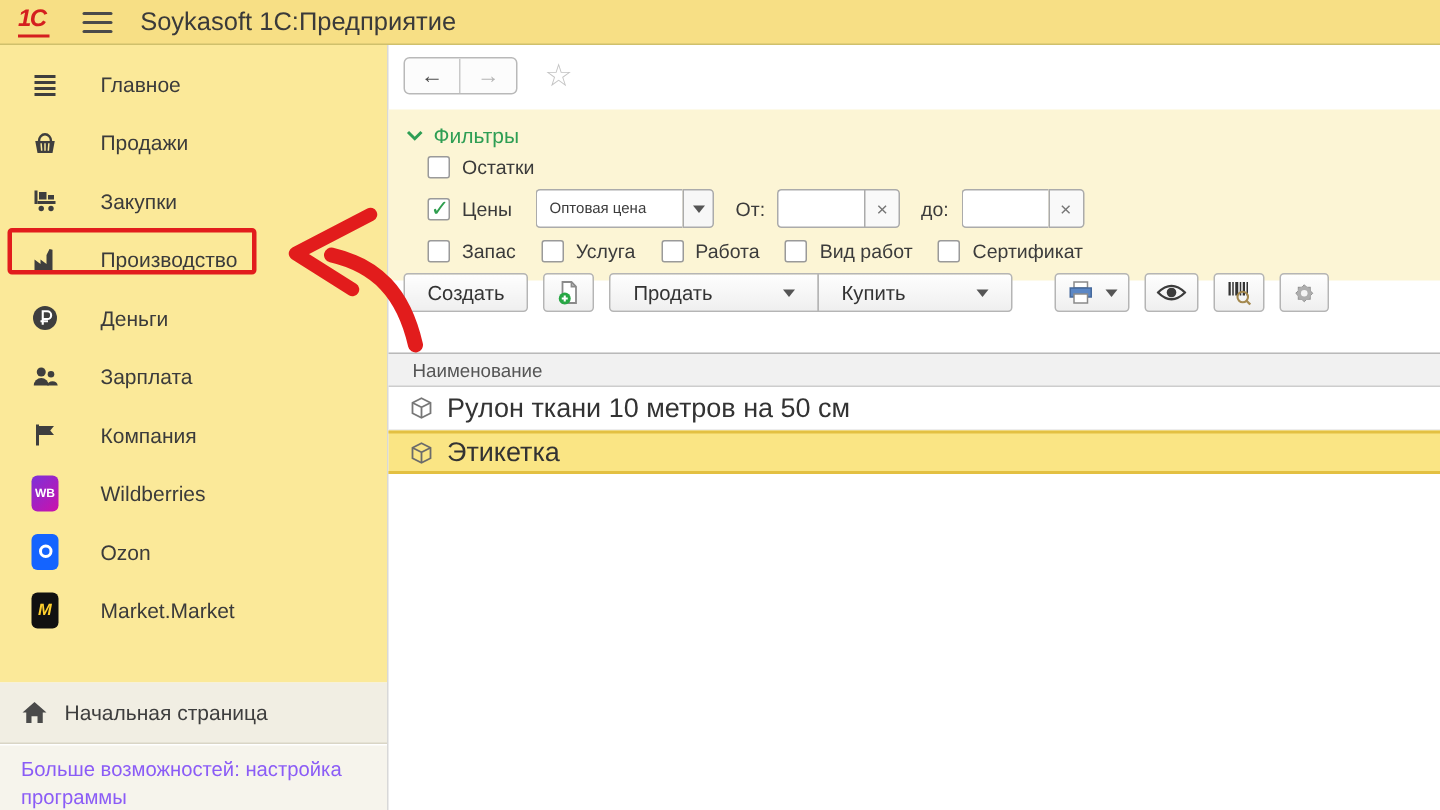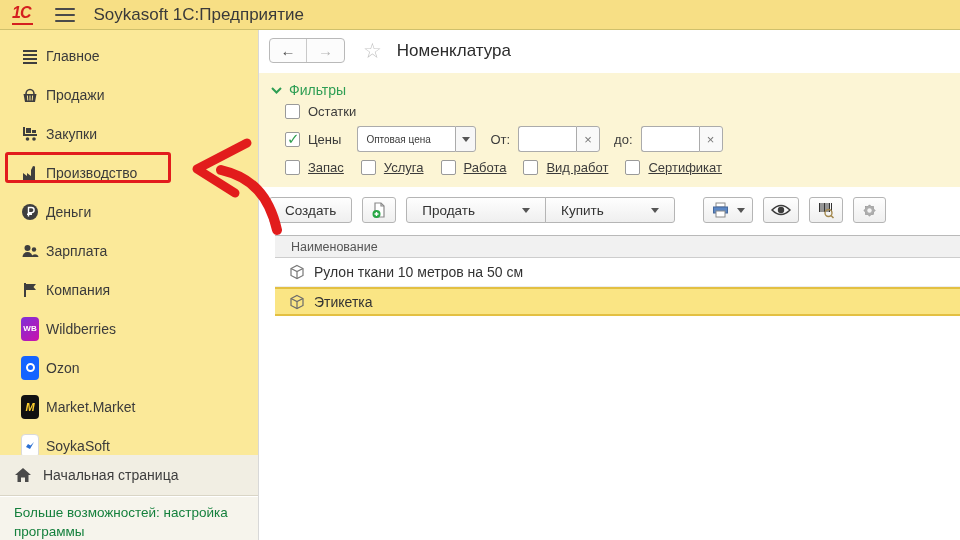--- a/index.html
+++ b/index.html
@@ -11,35 +11,35 @@
   
   #topbar{position:absolute;left:0;top:0;width:960px;height:30px;background:#f7df85;
     border-bottom:1px solid #cfc06c;display:flex;align-items:center;}
   .logo-1c{margin-left:12px;font-weight:bold;font-style:italic;font-size:16px;color:#d41f1f;
     border-bottom:2px solid #d41f1f;line-height:1;padding:1px 3px 2px 0;letter-spacing:-1px;}
   .hamburger{margin-left:22px;width:20px;display:flex;flex-direction:column;gap:4px;cursor:pointer;}
   .hamburger i{display:block;height:2px;background:#4a4a4a;border-radius:1px;}
   #topbar .app-title{margin-left:18px;font-size:17px;color:#3a3a3a;}
   
   #sidebar{position:absolute;left:0;top:30px;width:258px;height:425px;background:#fbe999;padding-top:6px;}
-  .sb-item{height:39px;display:flex;align-items:center;padding-left:20px;gap:6px;cursor:pointer;}
+  .sb-item{height:39px;display:flex;align-items:center;padding-left:20px;gap:27px;cursor:pointer;}
   .sb-ico{width:20px;height:20px;display:flex;align-items:center;justify-content:center;flex:none;}
   .sb-label{font-size:14px;color:#3b3b3b;}
   .brand{width:18px;height:24px;border-radius:4px;display:flex;align-items:center;justify-content:center;
     font-weight:bold;color:#fff;}
   .brand.wb{background:linear-gradient(135deg,#7d31d8,#cb11ab);font-size:8px;}
   .brand.ozon{background:#1464ff;}
   .brand.ozon i{width:9px;height:9px;border:2px solid #fff;border-radius:50%;display:block;}
   .brand.ym{background:#111;color:#ffd12e;font-size:11px;font-style:italic;}
   .brand.soyka{background:#fff;border:1px solid #d9d9d9;}
   #home-row{position:absolute;left:0;top:455px;width:258px;height:41px;background:#f1eee3;
     border-bottom:1px solid #d9d5c6;display:flex;align-items:center;padding-left:13px;gap:10px;
     font-size:14px;color:#3e3e3e;cursor:pointer;}
   #sidebar-footer{position:absolute;left:0;top:497px;width:258px;height:43px;background:#f6f4ec;
-    padding:7px 14px;font-size:13.5px;color:#15803d;line-height:1.4;}
+    padding:7px 14px;font-size:13.5px;color:#8b5cf6;line-height:1.4;}
   
   #main{position:absolute;left:258px;top:30px;width:702px;height:510px;background:#fff;
     border-left:1px solid #d8d8d8;}
   #nav-row{position:absolute;left:10px;top:8px;display:flex;align-items:center;}
   .nav-group{display:inline-flex;border:1px solid #b9b9b9;border-radius:4px;overflow:hidden;background:#fcfcfc;}
   .nav-btn{width:37px;height:23px;display:flex;align-items:center;justify-content:center;
     font-size:15px;font-weight:bold;cursor:pointer;}
   .nav-btn.back{color:#4c4c4c;border-right:1px solid #c9c9c9;}
   .nav-btn.fwd{color:#b5b5b5;}
   .star{font-size:21px;color:#c4c4c4;margin-left:18px;cursor:pointer;line-height:1;}
@@ -64,37 +64,37 @@
   .caret{width:0;height:0;border-left:4px solid transparent;border-right:4px solid transparent;
     border-top:5px solid #555;}
   .range-lbl{margin:0 8px 0 14px;}
   .inputx{display:flex;}
   .inputx input{width:58px;height:26px;border:1px solid #ababab;border-right:none;
     border-radius:3px 0 0 3px;padding:0 6px;font-size:13px;outline:none;background:#fff;}
   .clear-btn{width:24px;height:26px;background:#f9f9f9;border:1px solid #ababab;
     border-radius:0 3px 3px 0;display:flex;align-items:center;justify-content:center;
     color:#777;font-size:13px;cursor:pointer;}
   #row-types{top:87px;gap:17px;}
-  .cb-pair{display:flex;align-items:center;gap:8px;text-decoration:underline;}
-  
-  #toolbar{position:absolute;left:10px;top:167px;display:flex;align-items:center;gap:10px;}
+  .cb-pair{display:flex;align-items:center;gap:8px;}
+  
+  #toolbar{position:absolute;left:10px;top:152px;display:flex;align-items:center;gap:10px;}
   .btn{height:26px;border:1px solid #b5b5b5;border-radius:3px;background:linear-gradient(#fefefe,#efefef);
     font-size:13.5px;color:#333;padding:0 15px;display:inline-flex;align-items:center;gap:7px;cursor:pointer;}
   .btn.icon-only{padding:0 7px;}
   .btn-group{display:inline-flex;}
   .btn-group .btn{border-radius:0;margin-left:-1px;gap:47px;}
   .btn-group .btn:first-child{border-radius:3px 0 0 3px;margin-left:0;}
   .btn-group .btn:last-child{border-radius:0 3px 3px 0;}
   .tb-gap{width:8px;}
   
-  #table{position:absolute;left:16px;top:205px;right:0;}
+  #table{position:absolute;left:0;top:205px;right:0;}
   #table-head{height:23px;background:#f1f1f1;border-top:1px solid #b9b9b9;border-bottom:1px solid #cdcdcd;
     display:flex;align-items:center;padding-left:16px;font-size:12.5px;color:#555;cursor:pointer;}
   .t-row{height:29px;display:flex;align-items:center;padding-left:14px;gap:9px;
-    border-bottom:1px solid #ededed;font-size:14px;color:#333;cursor:pointer;}
+    border-bottom:1px solid #ededed;font-size:18px;color:#333;cursor:pointer;}
   .t-row.selected{background:#fae584;border-top:2px solid #e3c042;border-bottom:2px solid #e3c042;}
   
   #red-rect{position:absolute;left:5px;top:152px;width:166px;height:31px;border:3px solid #e21c1c;
     border-radius:3px;z-index:50;pointer-events:none;}
   #red-arrow{position:absolute;left:183px;top:133px;z-index:50;pointer-events:none;}
 </style>
 </head>
 <body>
 
 <div id="topbar">
@@ -201,30 +201,20 @@
           <i></i>
         </span>
       </span>
     <span class="sb-label">Ozon</span>
   </div>
   <div class="sb-item">
     <span class="sb-ico">
       <span class="brand ym">M</span>
     </span>
     <span class="sb-label">Market.Market</span>
-  </div>
-  <div class="sb-item">
-    <span class="sb-ico">
-      <span class="brand soyka">
-          <svg width="12" height="12">
-            <path d="M2 7 L6 9 L10 2 L6.5 5.5 L4 4 z" fill="#2a6fd1"></path>
-          </svg>
-        </span>
-    </span>
-    <span class="sb-label">SoykaSoft</span>
   </div>
 </div>
 
 <div id="home-row">
   <span class="sb-ico">
     <svg width="18" height="18">
         <path d="M9 2 L17 9 H14.5 V16 H11 V11.5 H7 V16 H3.5 V9 H1 Z" fill="#4a4a4a"></path>
       </svg>
   </span>
   <span>Начальная страница</span>
@@ -233,21 +223,20 @@
 <div id="sidebar-footer">Больше возможностей: настройка программы</div>
 
 <div id="main">
 
   <div id="nav-row">
     <div class="nav-group">
       <div class="nav-btn back">←</div>
       <div class="nav-btn fwd">→</div>
     </div>
     <div class="star">☆</div>
-    <div class="page-title">Номенклатура</div>
   </div>
 
   <div id="filter-panel">
     <div id="filter-head">
       <svg width="11" height="7">
           <polyline points="1,1 5.5,5.5 10,1" fill="none" stroke="#2e9e54" stroke-width="2"></polyline>
         </svg>
       <span>Фильтры</span>
     </div>
 

